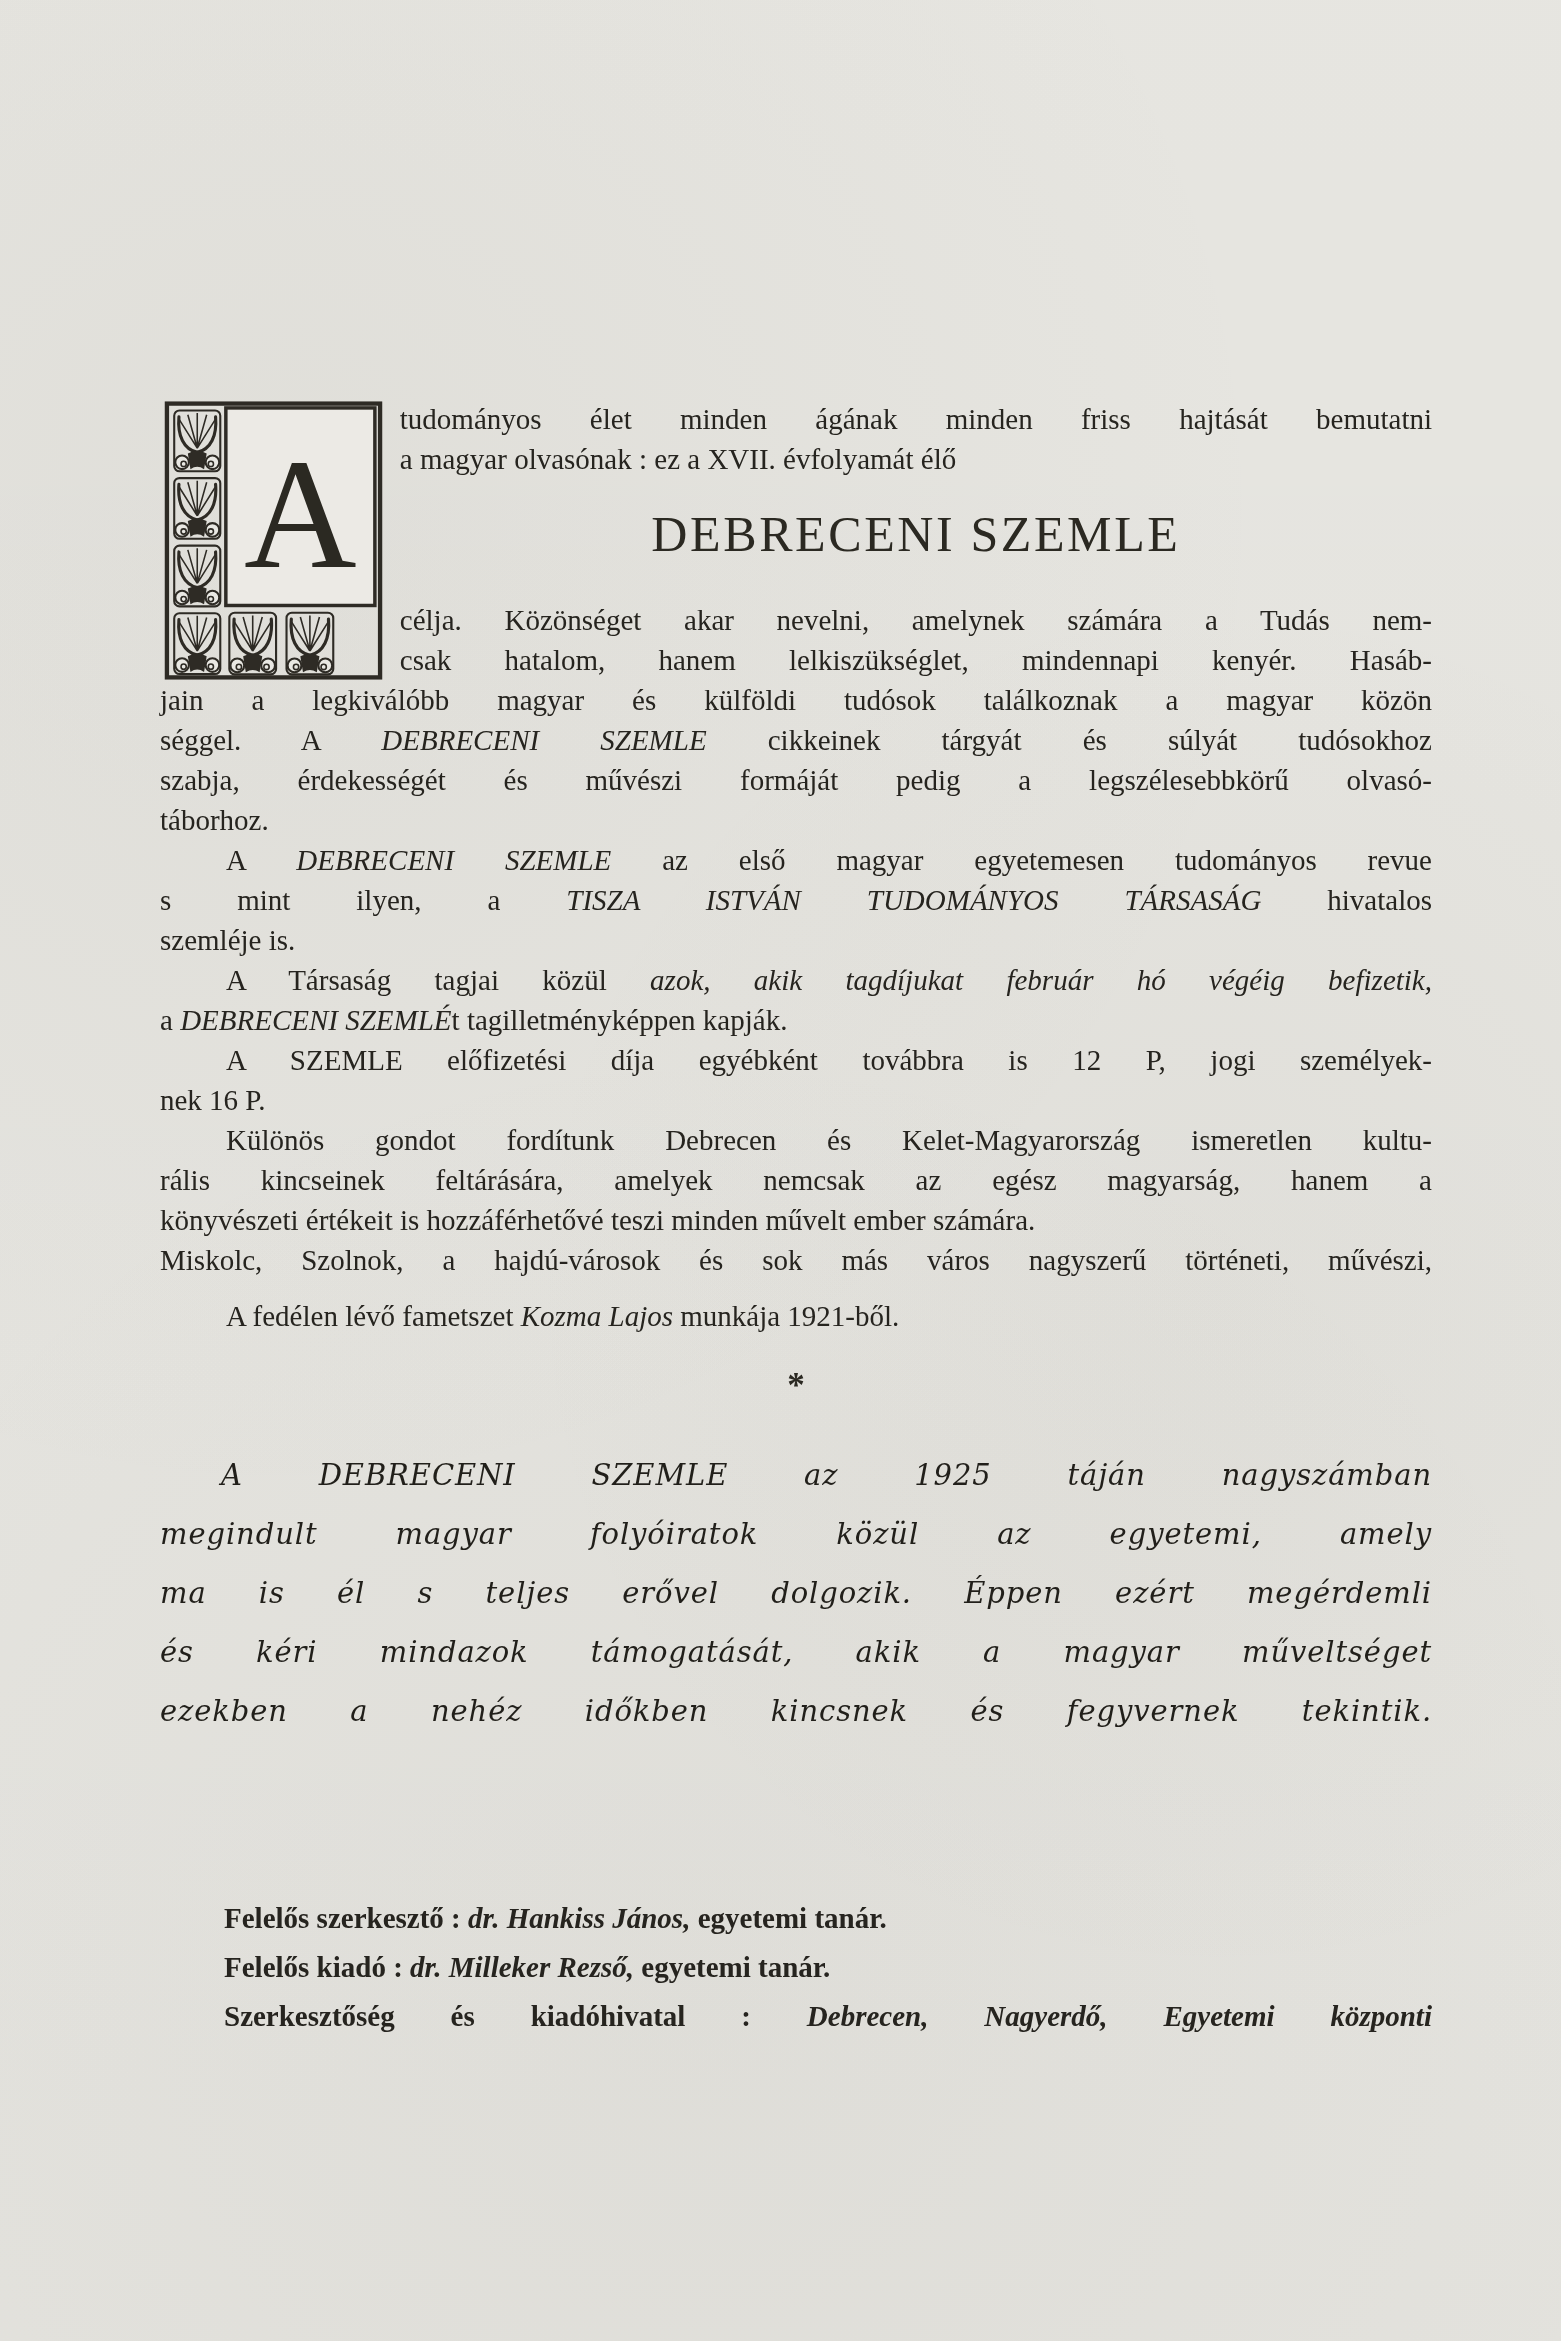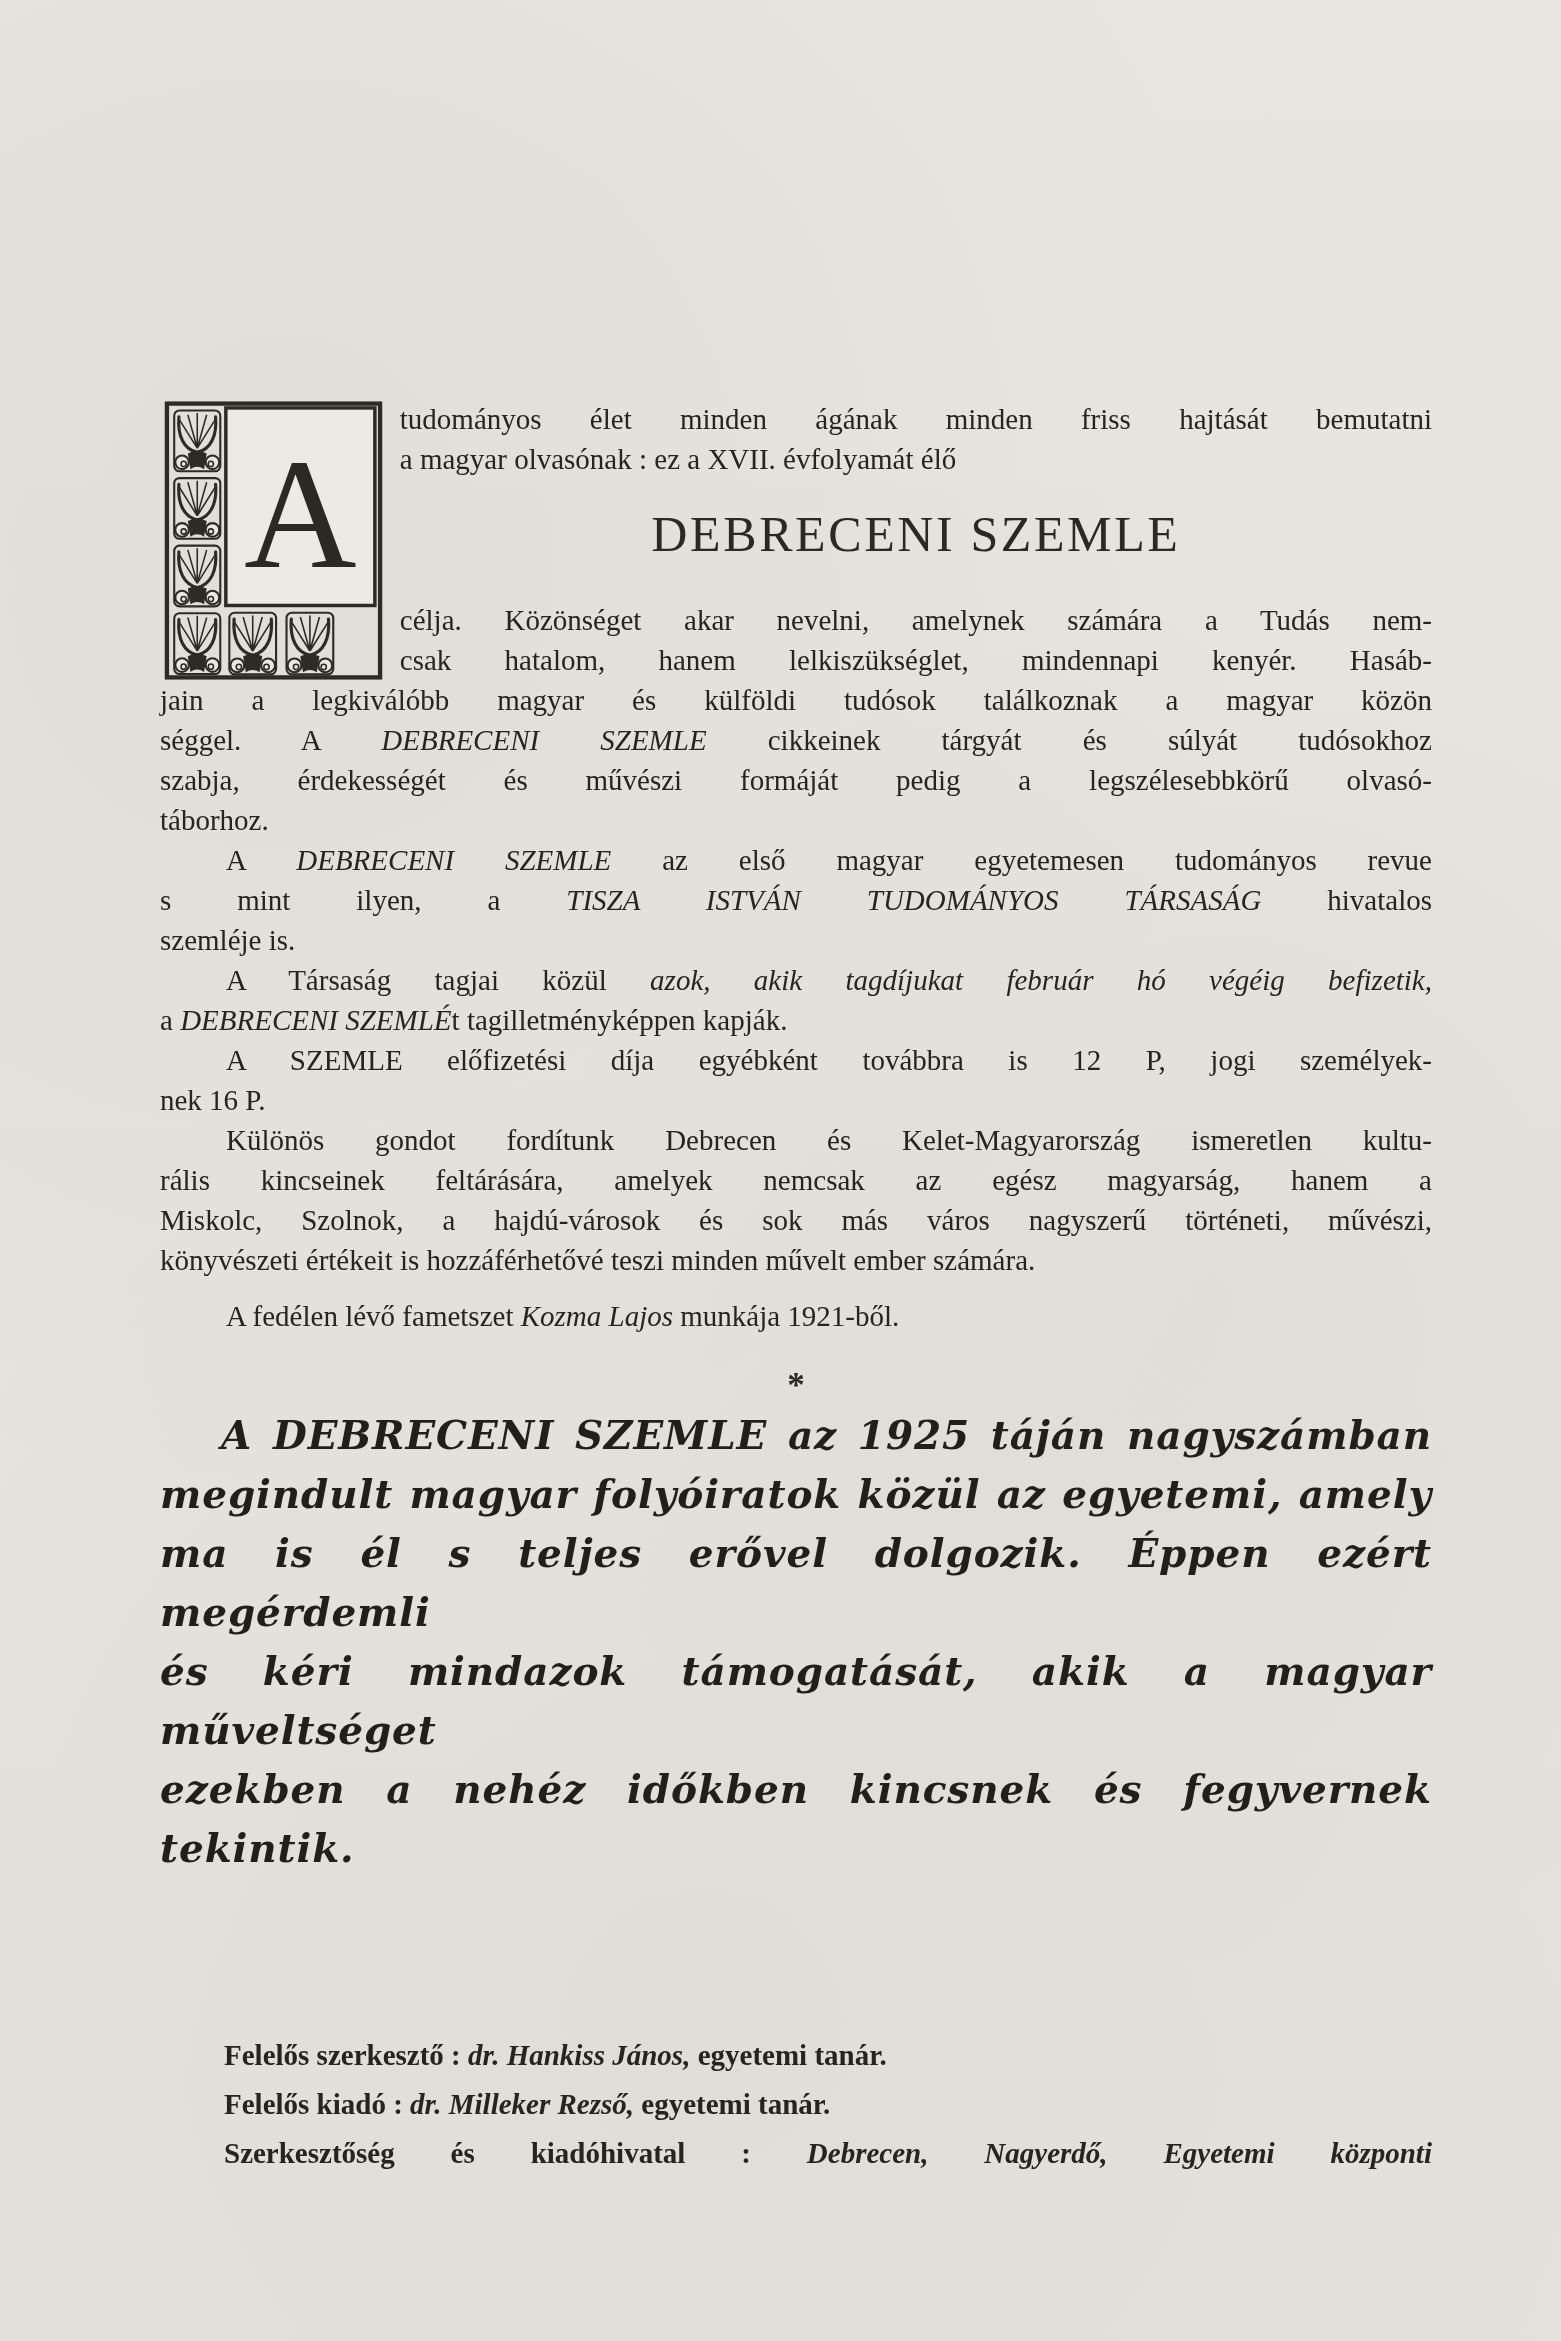--- a/index.html
+++ b/index.html
@@ -59,24 +59,25 @@
   .separator {
     margin-top: 29.5px;
     text-align: center;
     font-size: 35px;
     line-height: 40px;
     font-weight: bold;
     color: #2b2922;
   }
 
   .display {
+    margin-top: 40px;
     font-family: "DejaVu Serif", serif;
     font-style: italic;
-    font-weight: bold;
-    font-size: 39px;
+    font-weight: normal;
+    font-size: 29px;
     line-height: 59px;
     letter-spacing: 0.9px;
     color: #211f1a;
   }
   .display .line.indent { text-indent: 61px; }
 
   .imprint {
     margin-top: 153px;
     font-size: 29px;
     line-height: 49px;
@@ -142,22 +143,22 @@
         <div class="line fill indent">A Társaság tagjai közül <i>azok, akik tagdíjukat február hó végéig befizetik,</i></div>
         <div class="line">a <i>DEBRECENI SZEMLÉ</i>t tagilletményképpen kapják.</div>
       </div>
     <div>
         <div class="line fill indent">A SZEMLE előfizetési díja egyébként továbbra is 12 P, jogi személyek-</div>
         <div class="line">nek 16 P.</div>
       </div>
     <div>
         <div class="line fill indent">Különös gondot fordítunk Debrecen és Kelet-Magyarország ismeretlen kultu-</div>
         <div class="line fill">rális kincseinek feltárására, amelyek nemcsak az egész magyarság, hanem a</div>
+        <div class="line">könyvészeti értékeit is hozzáférhetővé teszi minden művelt ember számára.</div>
         <div class="line fill">Miskolc, Szolnok, a hajdú-városok és sok más város nagyszerű történeti, művészi,</div>
-        <div class="line">könyvészeti értékeit is hozzáférhetővé teszi minden művelt ember számára.</div>
       </div>
 
     <div class="cover-note">
         <div class="line indent">A fedélen lévő fametszet <i>Kozma Lajos</i> munkája 1921-ből.</div>
       </div>
 
     <div class="separator">*</div>
 
     <div class="display">
         <div class="line fill indent">A DEBRECENI SZEMLE az 1925 táján nagyszámban</div>

